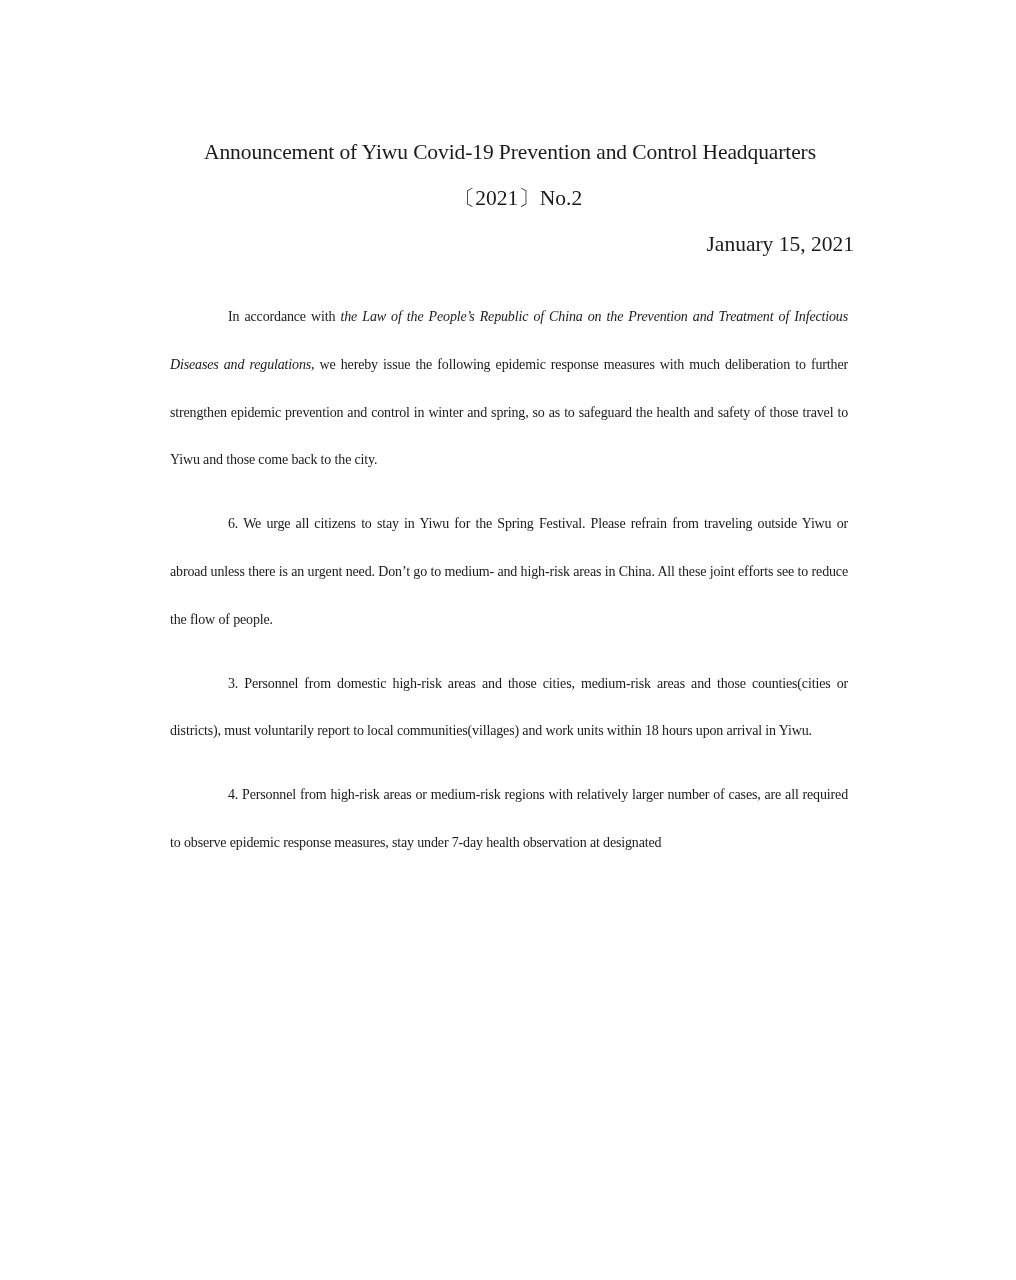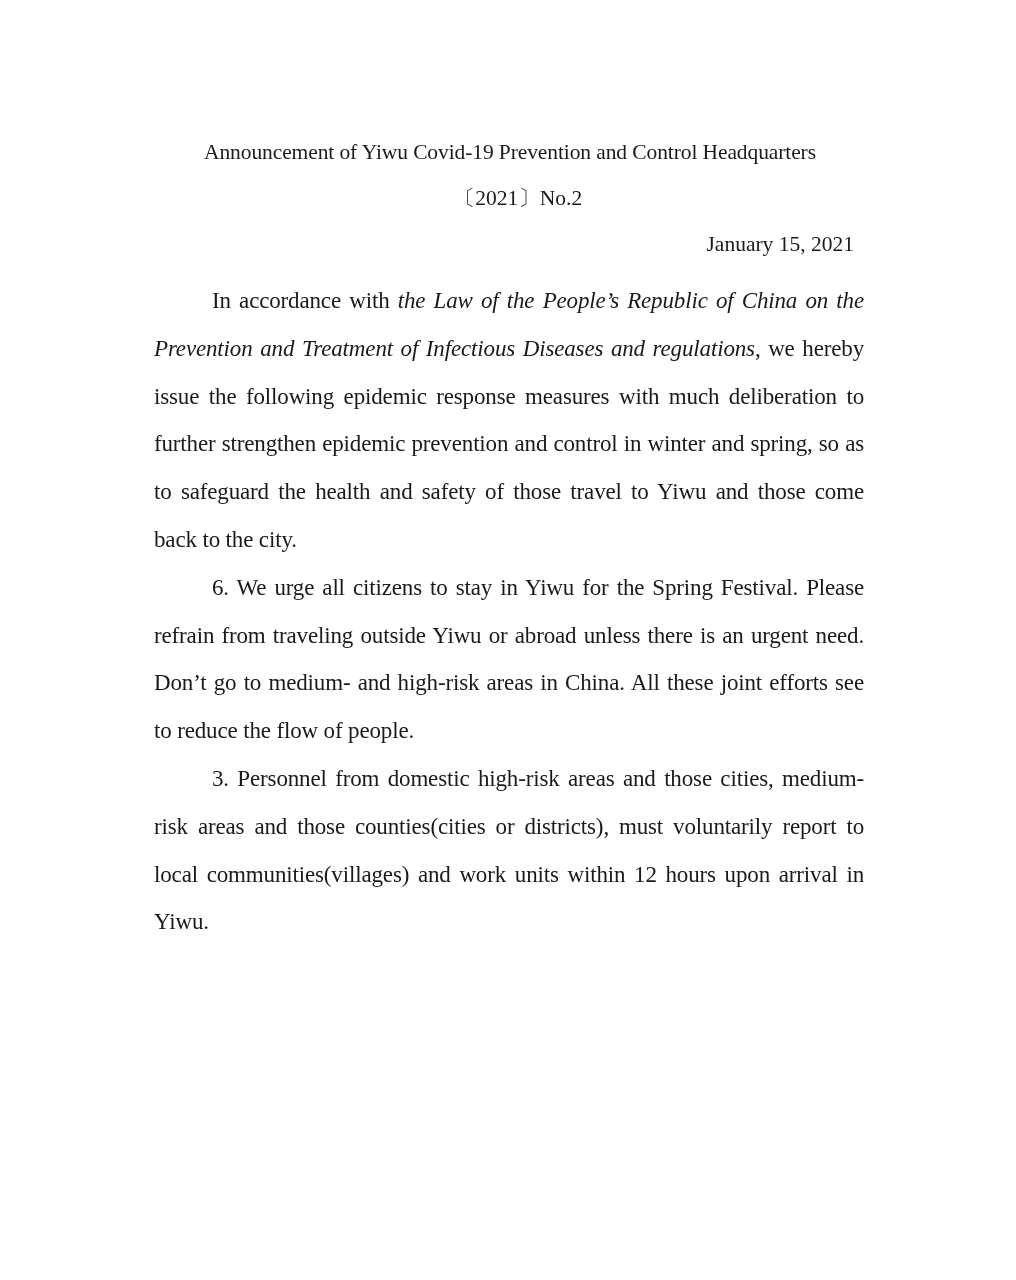--- a/index.html
+++ b/index.html
@@ -53,37 +53,38 @@
       line-height: 30px;
       margin: 0;
     }
     .body-text {
       position: absolute;
       left: 0;
       top: 277px;
       width: 710px;
     }
     .para {
-      margin: 0;
-      font-size: 23px;
+      margin: 16px;
+      font-size: 14px;
       line-height: 47.8px;
       text-align: justify;
       text-indent: 58px;
       letter-spacing: -0.15px;
     }
     .para em {
       font-style: italic;
     }
   </style>
 </head>
 <body>
 
 <div class="page">
   <h1 class="title">Announcement of Yiwu Covid-19 Prevention and Control Headquarters</h1>
   <p class="docno">〔2021〕No.2</p>
   <p class="date">January 15, 2021</p>
 
   <div class="body-text">
     <p class="para"><span>In accordance with </span><em>the Law of the People’s Republic of China on the Prevention and Treatment of Infectious Diseases and regulations</em><span>, we hereby issue the following epidemic response measures with much deliberation to further strengthen epidemic prevention and control in winter and spring, so as to safeguard the health and safety of those travel to Yiwu and those come back to the city.</span></p>
     <p class="para">6. We urge all citizens to stay in Yiwu for the Spring Festival. Please refrain from traveling outside Yiwu or abroad unless there is an urgent need. Don’t go to medium- and high-risk areas in China. All these joint efforts see to reduce the flow of people.</p>
-    <p class="para">3. Personnel from domestic high-risk areas and those cities, medium-risk areas and those counties(cities or districts), must voluntarily report to local communities(villages) and work units within 12 hours upon arrival in Yiwu.</p>
+    <p class="para">3. Personnel from domestic high-risk areas and those cities, medium-risk areas and those counties(cities or districts), must voluntarily report to local communities(villages) and work units within 18 hours upon arrival in Yiwu.</p>
+    <p class="para">4. Personnel from high-risk areas or medium-risk regions with relatively larger number of cases, are all required to observe epidemic response measures, stay under 7-day health observation at designated</p>
   </div>
 </div>
 
 </body></html>

